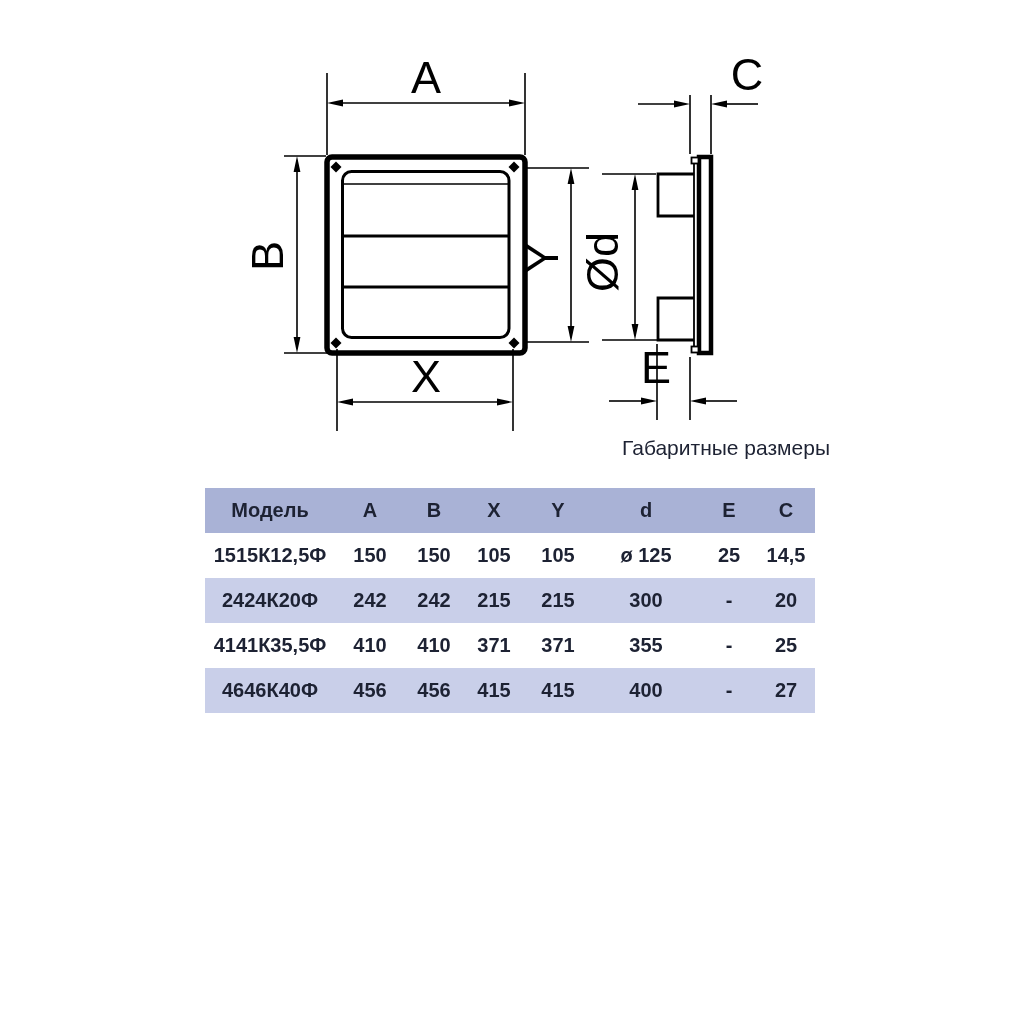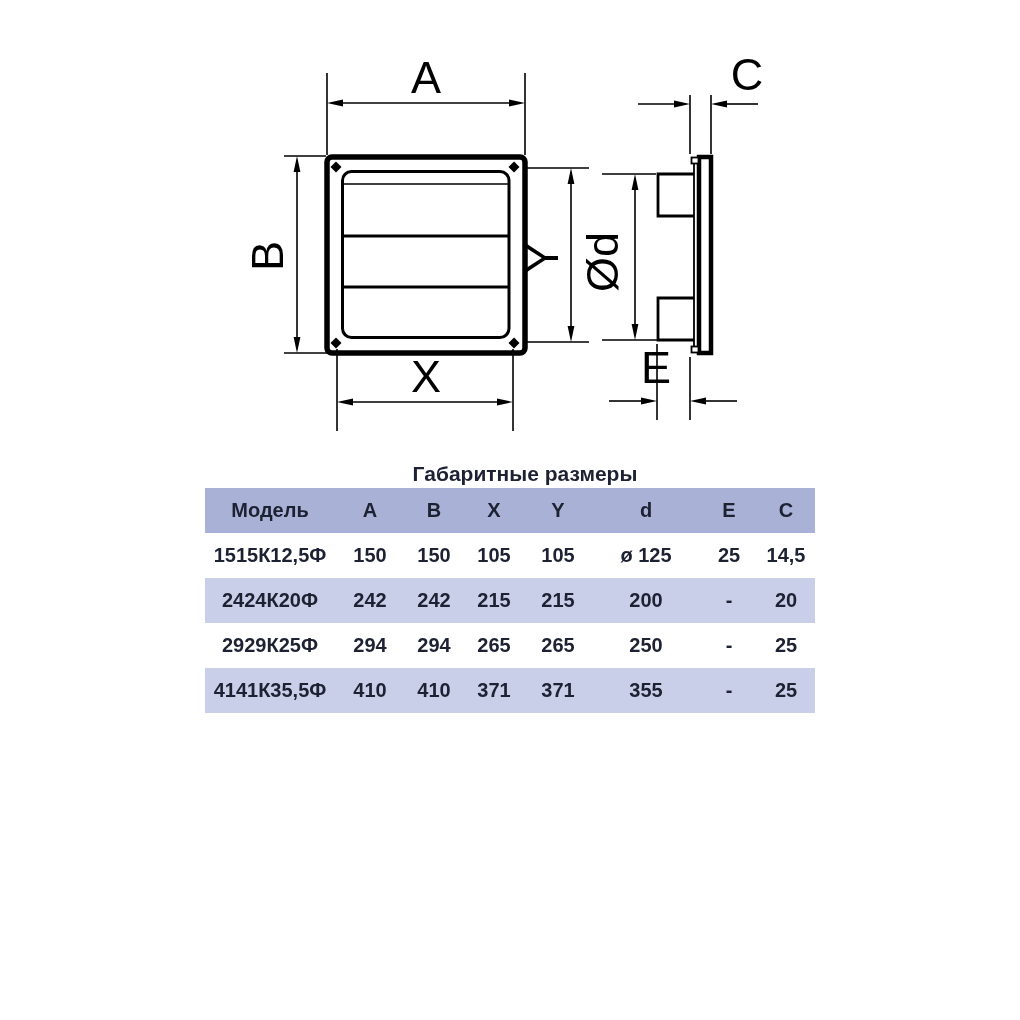--- a/index.html
+++ b/index.html
@@ -8,22 +8,22 @@
     font-family:"Liberation Sans", sans-serif;
     --text:#1d2233; --header-bg:#a9b2d6; --alt-bg:#c9cfe9; --line:#000000;
   }
   .page { position:relative; width:1020px; height:1020px; overflow:hidden; }
   svg.drawing { position:absolute; left:0; top:0; display:block; }
   svg.drawing line, svg.drawing path.ln { stroke:var(--line); fill:none; }
   svg.drawing text {
     font-family:"Liberation Sans", sans-serif; font-size:45px; fill:var(--line);
   }
   .title {
-    position:absolute; left:220px; top:462px; width:610px;
-    text-align:center; font-size:21px; font-weight:700; color:var(--text);
+    position:absolute; left:220px; top:436px; width:610px;
+    text-align:right; font-size:21px; font-weight:400; color:var(--text);
   }
   table.dims {
     position:absolute; left:205px; top:488px; width:610px;
     border-collapse:collapse; table-layout:fixed;
   }
   table.dims th, table.dims td {
     height:45px; padding:0; text-align:center; vertical-align:middle;
     font-size:20px; font-weight:700; color:var(--text); white-space:nowrap;
   }
   table.dims thead tr { background:var(--header-bg);border-radius:16px; }
@@ -181,39 +181,39 @@
         <td>ø 125</td>
         <td>25</td>
         <td>14,5</td>
       </tr>
       <tr>
         <td>2424К20Ф</td>
         <td>242</td>
         <td>242</td>
         <td>215</td>
         <td>215</td>
-        <td>200</td>
+        <td>300</td>
         <td>-</td>
         <td>20</td>
-      </tr>
-      <tr>
-        <td>2929К25Ф</td>
-        <td>294</td>
-        <td>294</td>
-        <td>265</td>
-        <td>265</td>
-        <td>250</td>
-        <td>-</td>
-        <td>25</td>
       </tr>
       <tr>
         <td>4141К35,5Ф</td>
         <td>410</td>
         <td>410</td>
         <td>371</td>
         <td>371</td>
         <td>355</td>
         <td>-</td>
         <td>25</td>
       </tr>
+      <tr>
+        <td>4646К40Ф</td>
+        <td>456</td>
+        <td>456</td>
+        <td>415</td>
+        <td>415</td>
+        <td>400</td>
+        <td>-</td>
+        <td>27</td>
+      </tr>
     </tbody>
   </table>
 </div>
 
 </body></html>

